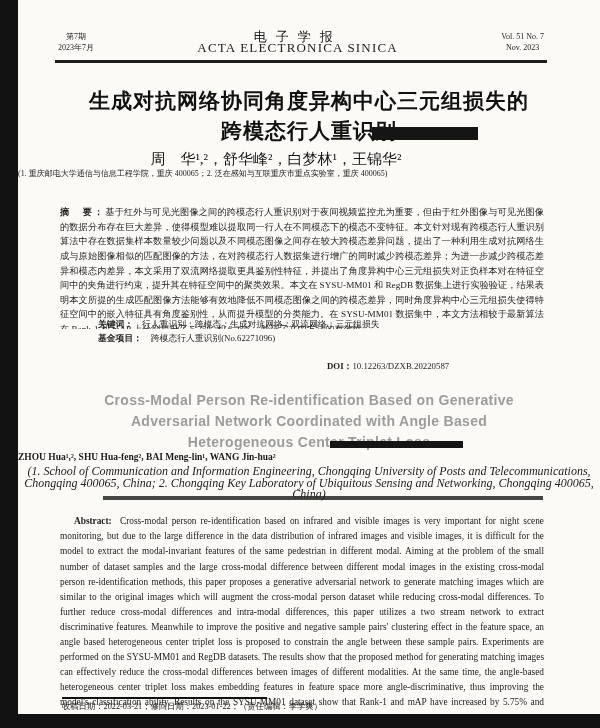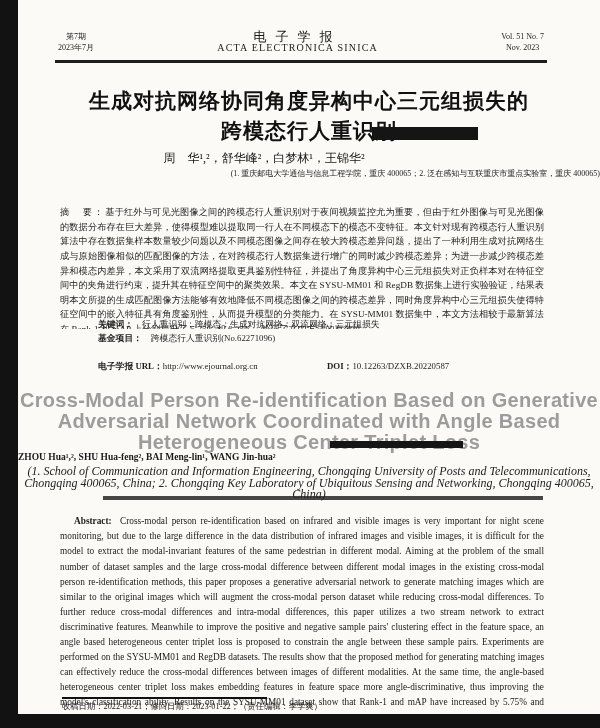--- a/index.html
+++ b/index.html
@@ -12,41 +12,41 @@
   .page{
     position:absolute;left:18px;top:0;width:582px;height:714px;
     background:#fbfaf7;
   }
   .abs{position:absolute;}
   
   .hdr{left:40px;top:31px;width:486px;display:flex;justify-content:space-between;align-items:flex-start;}
   .hdr .cell{text-align:center;line-height:11px;}
   .hdr-small{font-size:8px;color:#222;}
   .journal-cn{font-size:13px;font-weight:normal;letter-spacing:9px;color:#1a1a1a;}
-  .journal-en{font-size:10px;letter-spacing:1.2px;color:#222;}
+  .journal-en{font-size:13px;letter-spacing:1.2px;color:#222;}
   .head-rule{left:37px;top:60px;width:492px;height:3px;background:#1d1d1d;}
   
   .title-cn{left:0;top:86px;width:582px;text-align:center;
     font-family:"Liberation Sans","DejaVu Sans",sans-serif;
     font-weight:bold;font-size:21px;line-height:30px;color:#111;letter-spacing:1px;}
   .bar{background:#151515;}
   
-  .authors-cn{left:4px;top:150px;width:484px;text-align:center;font-size:12px;color:#161616;}
-  .affil-cn{left:0;top:168px;width:582px;text-align:right;font-size:8px;color:#222;}
+  .authors-cn{left:16px;top:150px;width:484px;text-align:center;font-size:15px;color:#161616;}
+  .affil-cn{left:0;top:168px;width:582px;text-align:left;font-size:8px;color:#222;}
   
   .abs-cn{left:42px;top:196px;width:484px;font-size:9.2px;line-height:14.6px;
     text-align:justify;color:#1e1e1e;max-height:124px;overflow:hidden;}
-  .abs-cn .lbl{font-weight:normal;letter-spacing:2px;}
+  .abs-cn .lbl{font-weight:bold;letter-spacing:2px;}
   .meta-row{left:42px;width:484px;height:14px;font-size:8.8px;color:#1e1e1e;}
   .meta-row .seg{position:absolute;top:0;white-space:nowrap;}
   .m-label{font-weight:bold;}
   
   .title-en{left:0;top:390px;width:582px;text-align:center;
     font-family:"Liberation Sans","DejaVu Sans",sans-serif;
-    font-weight:bold;font-size:20px;line-height:21px;color:#9c9c9c;letter-spacing:.3px;}
+    font-weight:bold;font-size:14px;line-height:21px;color:#9c9c9c;letter-spacing:.3px;}
   .authors-en{left:0;top:452px;width:582px;text-align:left;font-size:9.5px;font-weight:bold;color:#1a1a1a;}
   .affil-en{left:0;top:466px;width:582px;text-align:center;font-style:italic;
     font-size:12px;line-height:11.5px;color:#222;}
   .smear{left:85px;top:496px;width:440px;height:4px;background:#262626;opacity:.85;}
   .abs-en{left:42px;top:505px;width:484px;font-size:9.3px;line-height:15.1px;
     text-align:justify;color:#1b1b1b;height:196px;overflow:hidden;}
   .abs-en .lbl{font-weight:bold;}
   .abs-en .indent{display:inline-block;width:14px;}
   
   .foot-rule{left:44px;top:697px;width:205px;height:1.5px;background:#111;}
@@ -84,21 +84,20 @@
 
   <p class="abs abs-cn"><span class="lbl">摘　要：</span><span>基于红外与可见光图像之间的跨模态行人重识别对于夜间视频监控尤为重要，但由于红外图像与可见光图像的数据分布存在巨大差异，使得模型难以提取同一行人在不同模态下的模态不变特征。本文针对现有跨模态行人重识别算法中存在数据集样本数量较少问题以及不同模态图像之间存在较大跨模态差异问题，提出了一种利用生成对抗网络生成与原始图像相似的匹配图像的方法，在对跨模态行人数据集进行增广的同时减少跨模态差异；为进一步减少跨模态差异和模态内差异，本文采用了双流网络提取更具鉴别性特征，并提出了角度异构中心三元组损失对正负样本对在特征空间中的夹角进行约束，提升其在特征空间中的聚类效果。本文在 SYSU-MM01 和 RegDB 数据集上进行实验验证，结果表明本文所提的生成匹配图像方法能够有效地降低不同模态图像之间的跨模态差异，同时角度异构中心三元组损失使得特征空间中的嵌入特征具有角度鉴别性，从而提升模型的分类能力。在 SYSU-MM01 数据集中，本文方法相较于最新算法在 Rank-1 和 mAP 上分别提升了 5.75% 和 6.35%，验证了文中方法的有效性。</span></p>
 
   <div class="abs meta-row" style="top:319px;">
     <span class="seg" style="left:38px;"><span class="m-label">关键词：</span>　<span>行人重识别；跨模态；生成对抗网络；双流网络；三元组损失</span></span>
   </div>
   <div class="abs meta-row" style="top:333px;">
     <span class="seg" style="left:38px;"><span class="m-label">基金项目：</span>　<span>跨模态行人重识别(No.62271096)</span></span>
   </div>
   <div class="abs meta-row" style="top:361px;">
-    <span class="seg" style="left:38px;"><span class="m-label">电子学报 URL：</span><span>http://www.ejournal.org.cn</span></span>
     <span class="seg" style="left:267px;"><span class="m-label">DOI：</span><span>10.12263/DZXB.20220587</span></span>
   </div>
 
   <div class="abs title-en">
     <div>Cross-Modal Person Re-identification Based on Generative</div>
     <div>Adversarial Network Coordinated with Angle Based</div>
     <div>Heterogeneous Center Triplet Loss</div>
   </div>
   <div class="abs bar" style="left:312px;top:441px;width:133px;height:7px;"></div>
 

